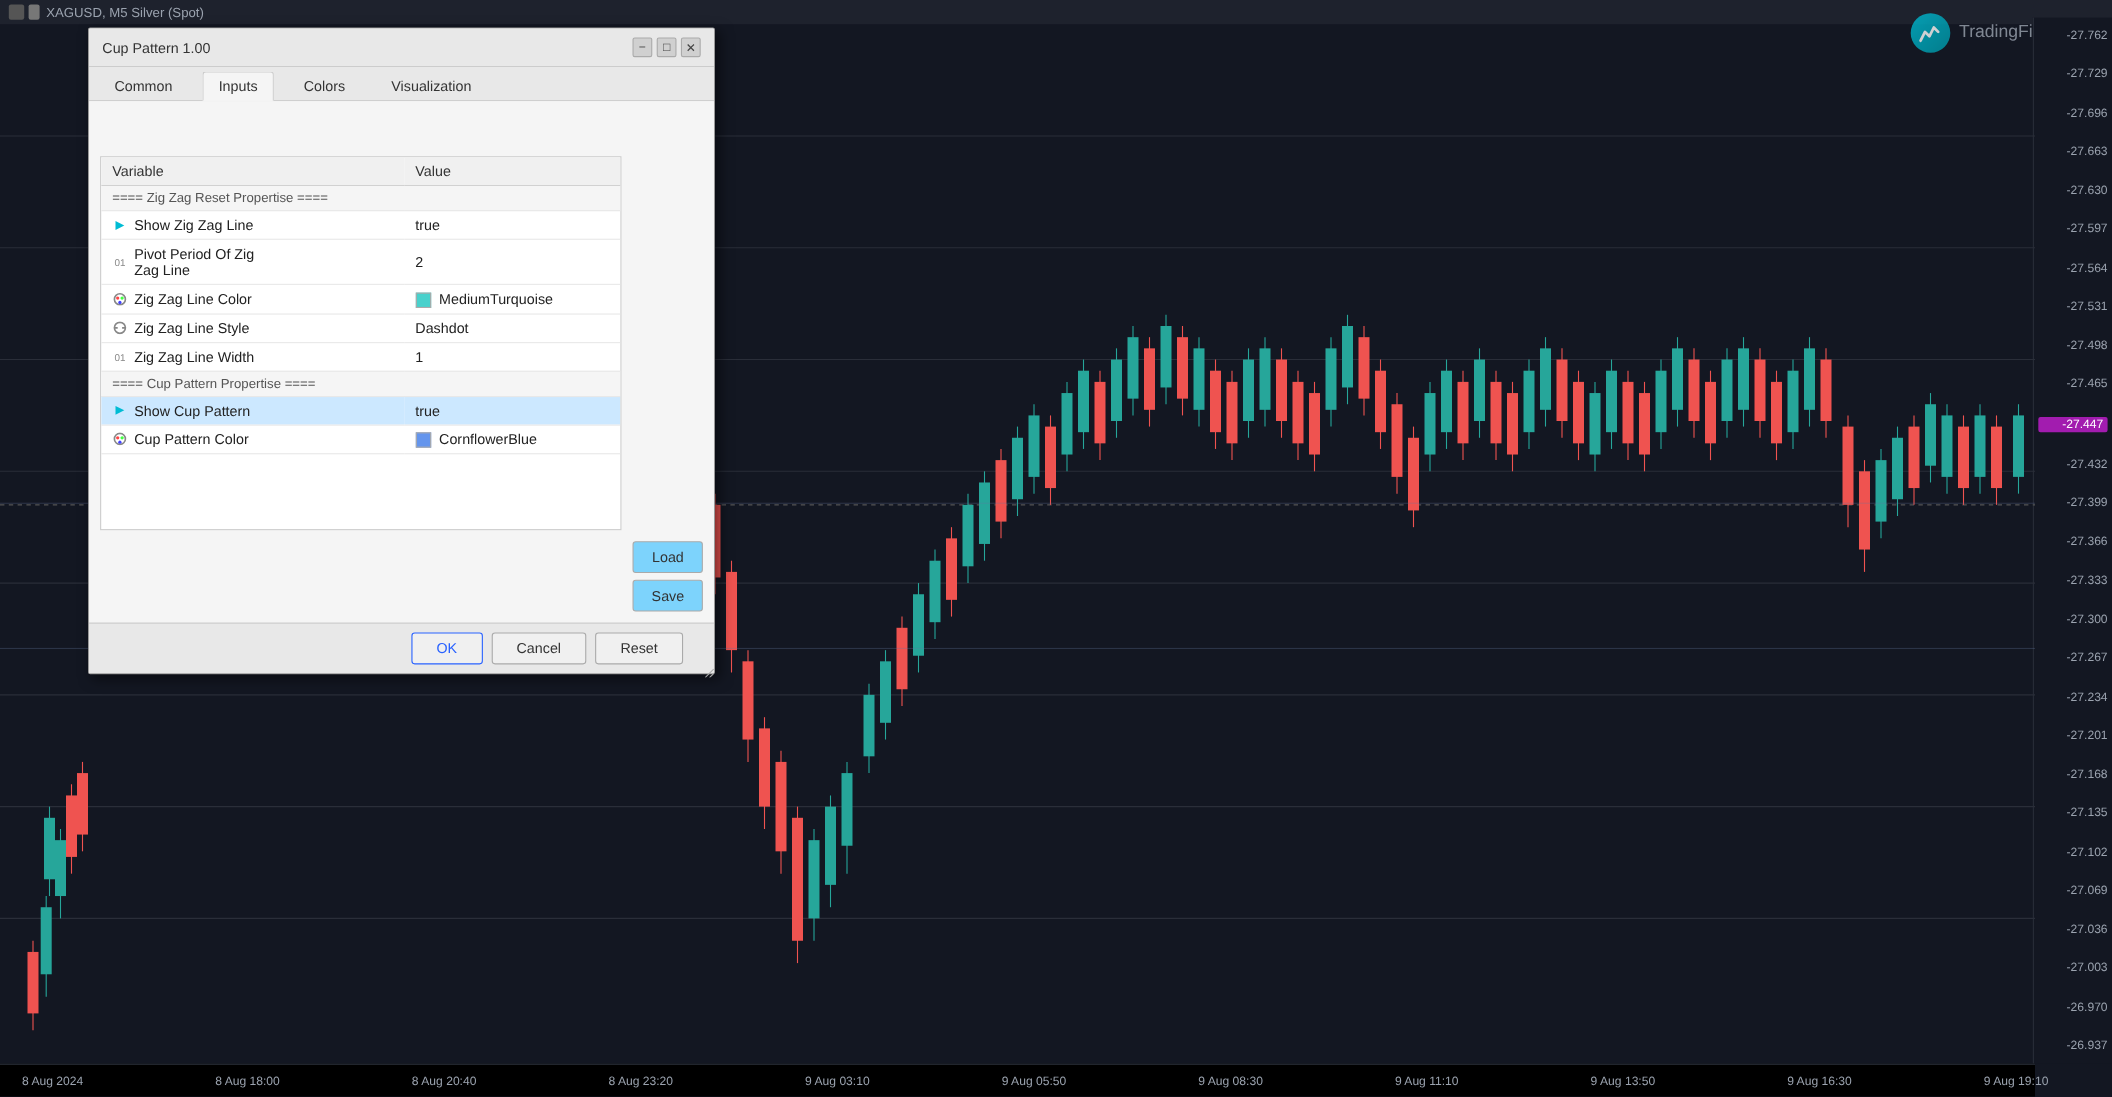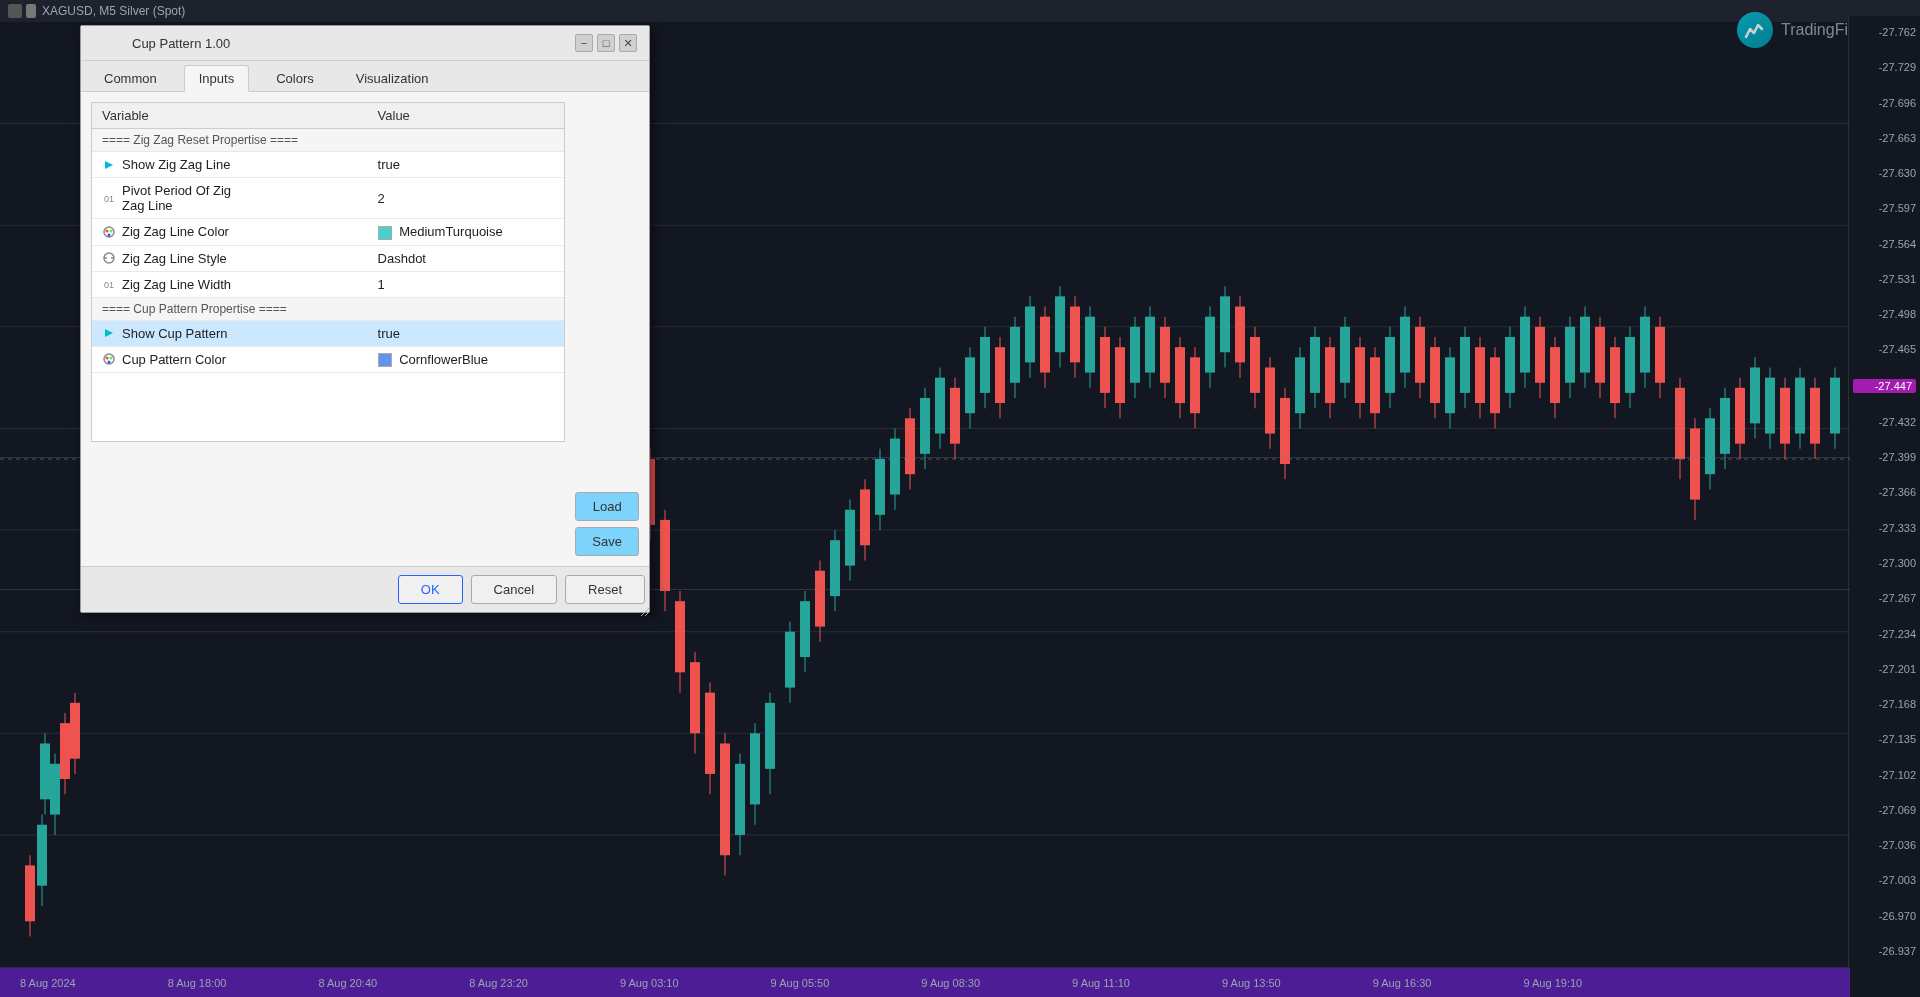--- a/index.html
+++ b/index.html
@@ -95,26 +95,26 @@
       color: white;
       padding: 1px 4px;
       border-radius: 2px;
     }
 
     
     .time-axis {
       position: absolute;
       bottom: 0; left: 0; right: 70px;
       height: 30px;
-      background: #4c1d95;
+      background: #000000;
       border-top: 1px solid #2a2e39;
       display: flex;
       align-items: center;
       padding: 0 20px;
-      gap: 92px;
+      gap: 120px;
     }
 
     .time-label {
       color: #9ba3af;
       font-size: 11px;
       white-space: nowrap;
     }
 
     
     .candles-area {
@@ -149,21 +149,20 @@
       display: flex;
       align-items: center;
       justify-content: space-between;
       cursor: default;
     }
 
     .dialog-title {
       font-size: 13px;
       color: #333;
       font-weight: normal;
-      margin-left: 39px;
     }
 
     .dialog-controls {
       display: flex; gap: 4px;
     }
 
     .dialog-ctrl-btn {
       width: 18px; height: 18px;
       background: #d0d0d0;
       border: 1px solid #aaa;
@@ -282,21 +281,21 @@
       cursor: pointer;
       font-size: 13px;
       color: #333;
       text-align: center;
     }
 
     
     .dialog-footer {
       background: #e8e8e8;
       border-top: 1px solid #ccc;
-      padding: 8px 4px;
+      padding: 8px 28px;
       display: flex;
       justify-content: flex-end;
       gap: 8px;
     }
 
     .btn-footer {
       padding: 6px 22px;
       border: 1px solid #aaa;
       border-radius: 3px;
       cursor: pointer;
@@ -695,21 +694,21 @@
     <div class="dialog-tabs">
       <div class="tab">Common</div>
       <div class="tab active">Inputs</div>
       <div class="tab">Colors</div>
       <div class="tab">Visualization</div>
     </div>
 
     <div class="dialog-body">
       <div class="dialog-content-row">
 
-        <div class="prop-table-container" style="flex:1;">
+        <div class="prop-table-container" style="flex:1;margin-top:40px;">
           <table class="prop-table">
             <thead>
               <tr>
                 <th>Variable</th>
                 <th>Value</th>
               </tr>
             </thead>
             <tbody>
 
               <tr class="section-header">

